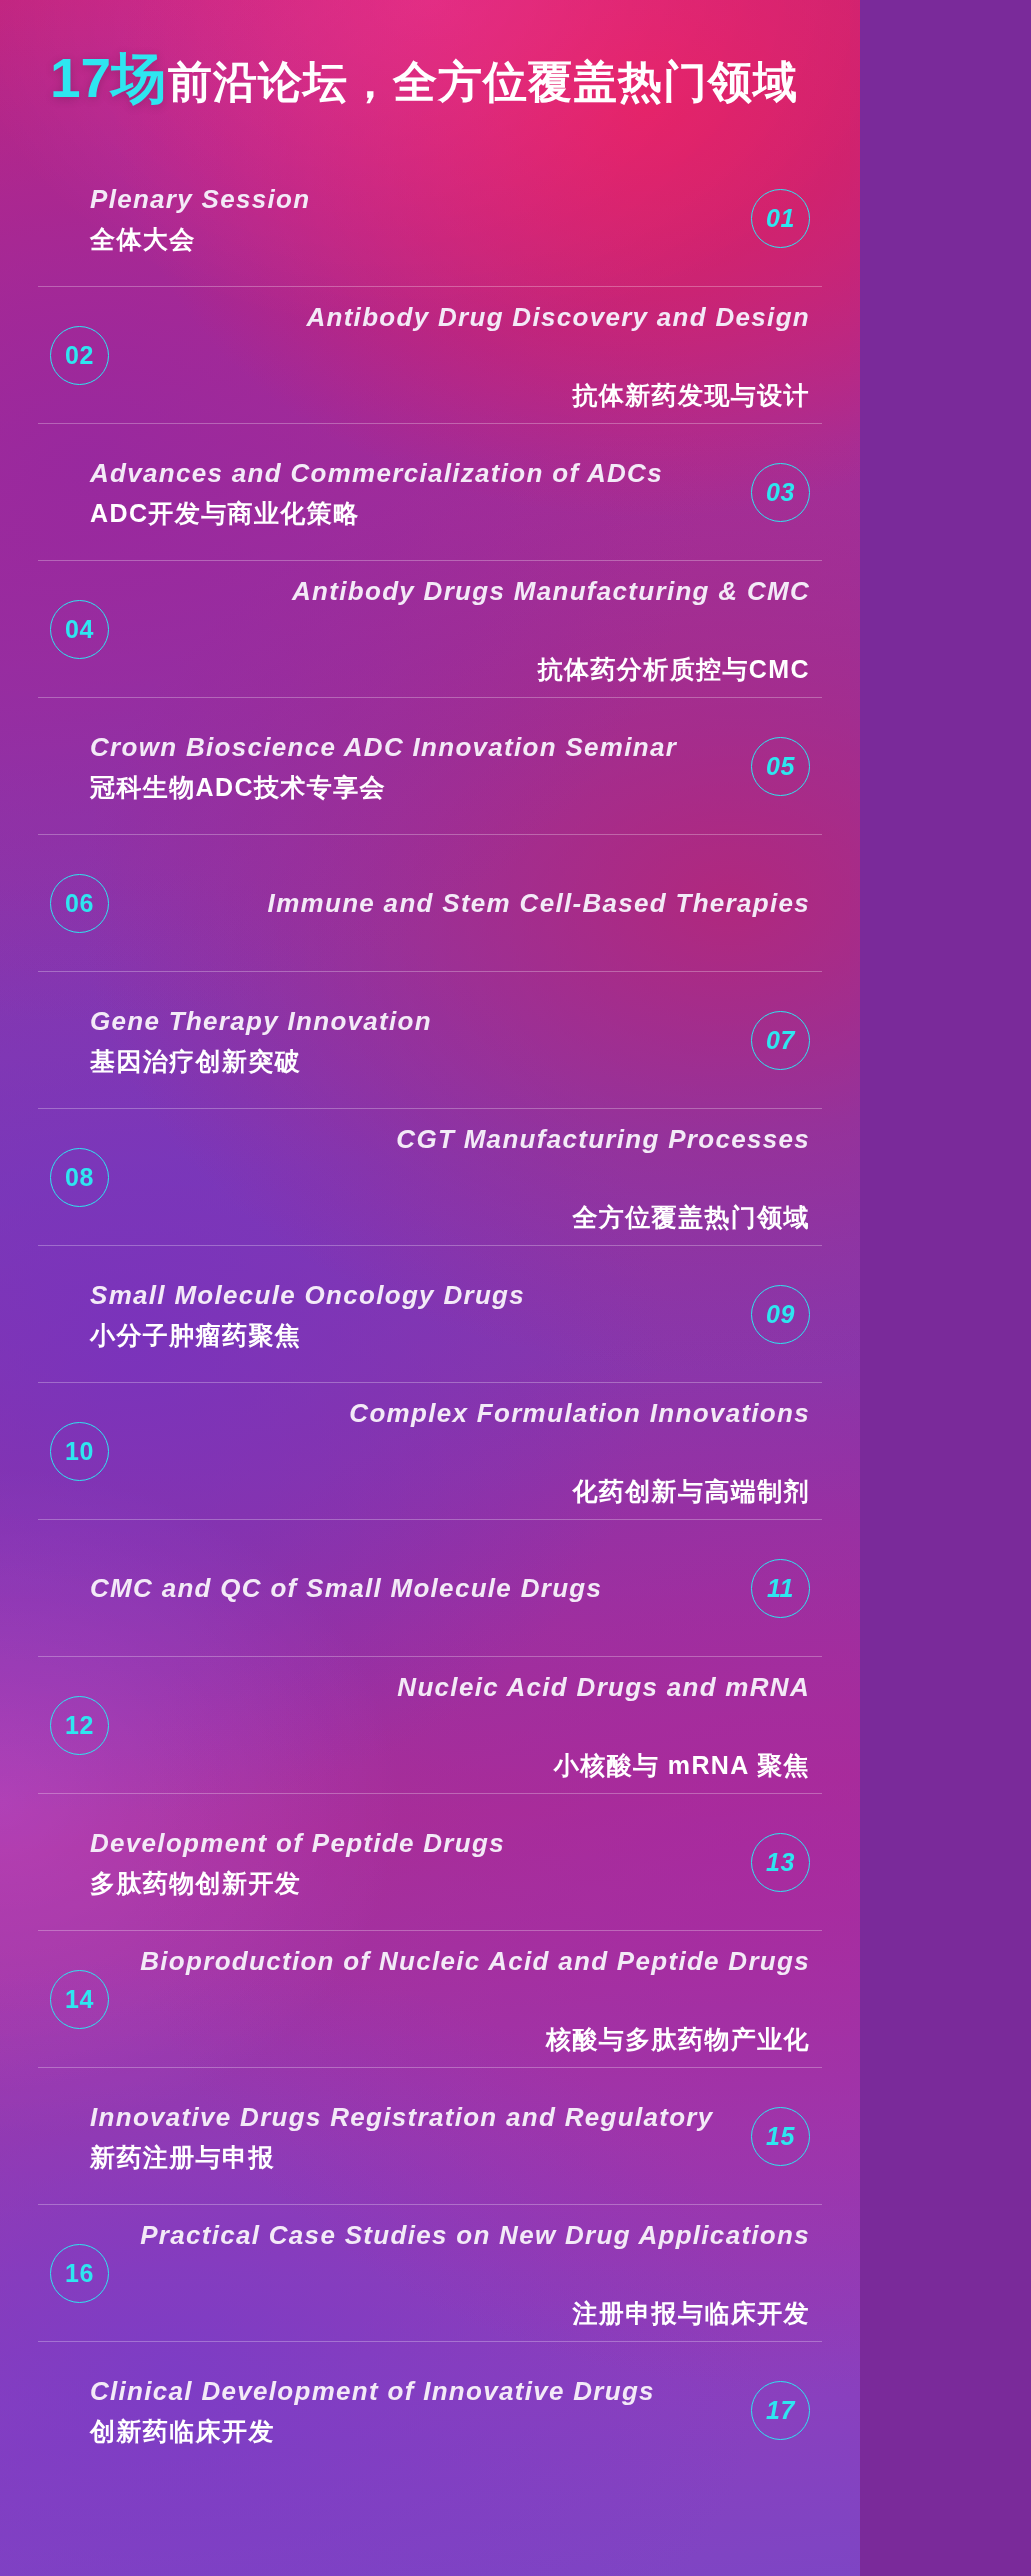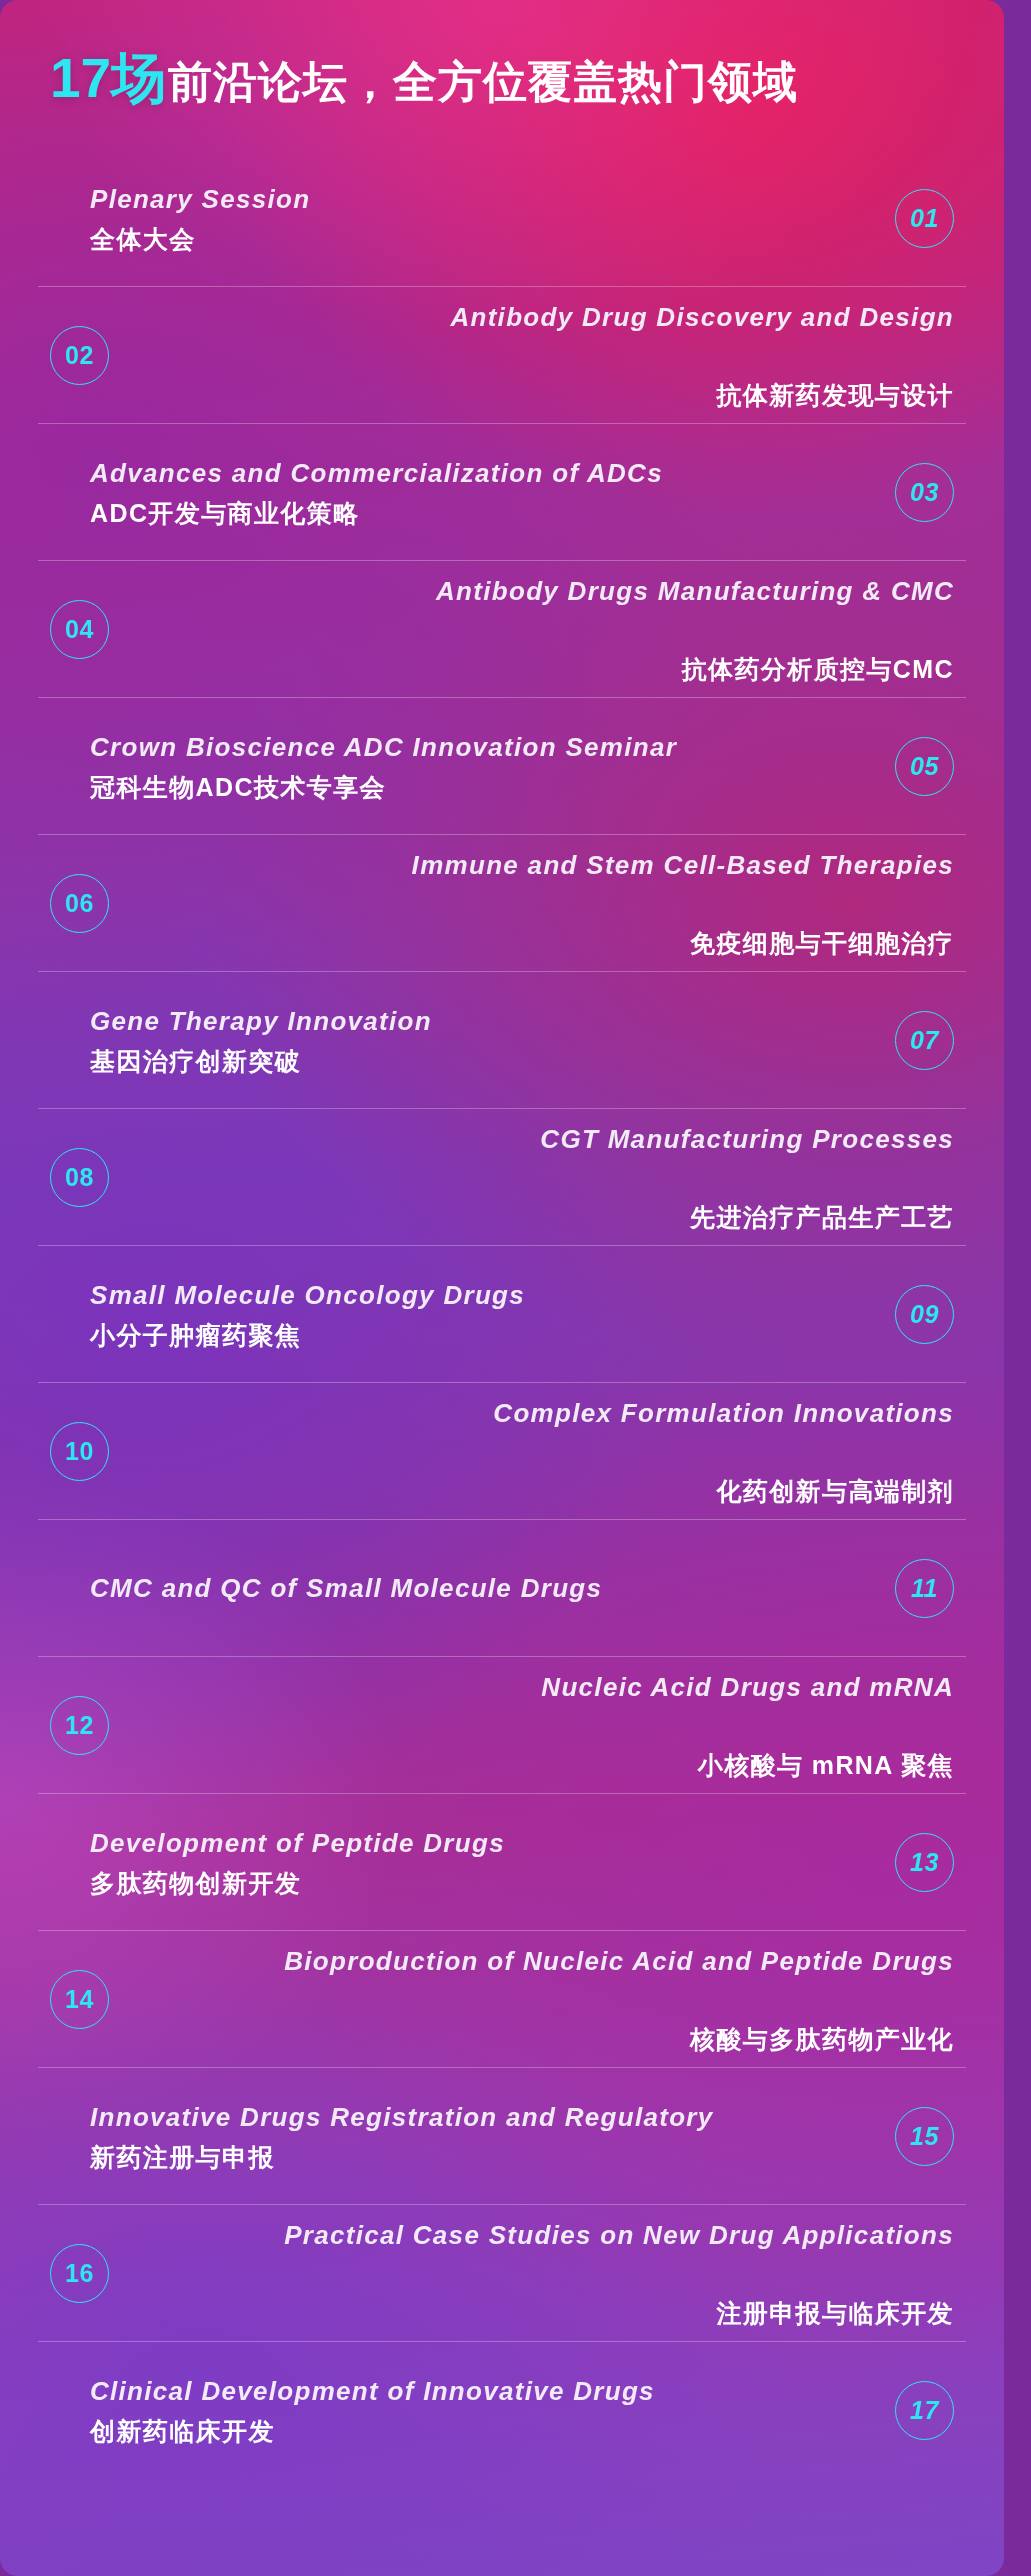--- a/index.html
+++ b/index.html
@@ -8,32 +8,31 @@
   }
   body {
     width: 1032px;
     height: 2576px;
     background: #7a2a9a;
     font-family: "Liberation Sans", sans-serif;
     overflow: hidden;
   }
   #poster {
     position: relative;
-    width: 1004px;
+    width: 860px;
     height: 2576px;
     background:
       radial-gradient(ellipse 860px 669px at 75% 4%, rgba(226,30,92,0.95) 0%, rgba(226,30,92,0.0) 62%),
       radial-gradient(ellipse 955px 860px at 10% 18%, rgba(150,40,160,0.85) 0%, rgba(150,40,160,0) 65%),
       radial-gradient(ellipse 1051px 764px at 85% 35%, rgba(190,35,110,0.75) 0%, rgba(190,35,110,0) 62%),
       radial-gradient(ellipse 860px 764px at 15% 52%, rgba(120,50,190,0.8) 0%, rgba(120,50,190,0) 62%),
       radial-gradient(ellipse 1051px 860px at 90% 72%, rgba(170,40,160,0.7) 0%, rgba(170,40,160,0) 62%),
       radial-gradient(ellipse 955px 669px at 20% 92%, rgba(120,60,200,0.75) 0%, rgba(120,60,200,0) 62%),
       linear-gradient(175deg, #c7247a 0%, #b02a8e 14%, #8e35a8 30%, #7d3bb5 45%, #8e34a6 58%, #a62f96 70%, #9a3aae 82%, #8b3fbd 92%, #7e45c4 100%);
     overflow: hidden;
-    border-radius: 18px;
   }
   #poster::after {
     content: "";
     position: absolute;
     inset: 0;
     pointer-events: none;
     background:
       radial-gradient(ellipse 669px 478px at 50% 0%, rgba(255,40,120,0.35), rgba(255,40,120,0) 70%),
       radial-gradient(ellipse 573px 478px at 0% 70%, rgba(110,60,210,0.35), rgba(110,60,210,0) 70%);
     mix-blend-mode: screen;
@@ -175,37 +174,36 @@
         <div class="texts">
           <div class="en">Crown Bioscience ADC Innovation Seminar</div>
           <div class="cn">冠科生物ADC技术专享会</div>
         </div>
         <div class="divider"></div>
       </div>
       <div class="row align-right">
         <div class="badge">06</div>
         <div class="texts">
           <div class="en">Immune and Stem Cell-Based Therapies</div>
-          <div class="cn">免疫细胞与干细胞治疗</div>
         </div>
         <div class="divider"></div>
       </div>
       <div class="row align-left">
         <div class="badge">07</div>
         <div class="texts">
           <div class="en">Gene Therapy Innovation</div>
           <div class="cn">基因治疗创新突破</div>
         </div>
         <div class="divider"></div>
       </div>
       <div class="row align-right">
         <div class="badge">08</div>
         <div class="texts">
           <div class="en">CGT Manufacturing Processes</div>
-          <div class="cn">先进治疗产品生产工艺</div>
+          <div class="cn">全方位覆盖热门领域</div>
         </div>
         <div class="divider"></div>
       </div>
       <div class="row align-left">
         <div class="badge">09</div>
         <div class="texts">
           <div class="en">Small Molecule Oncology Drugs</div>
           <div class="cn">小分子肿瘤药聚焦</div>
         </div>
         <div class="divider"></div>

